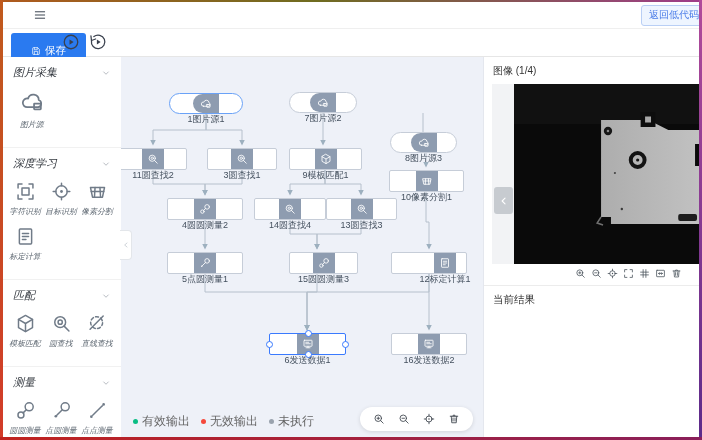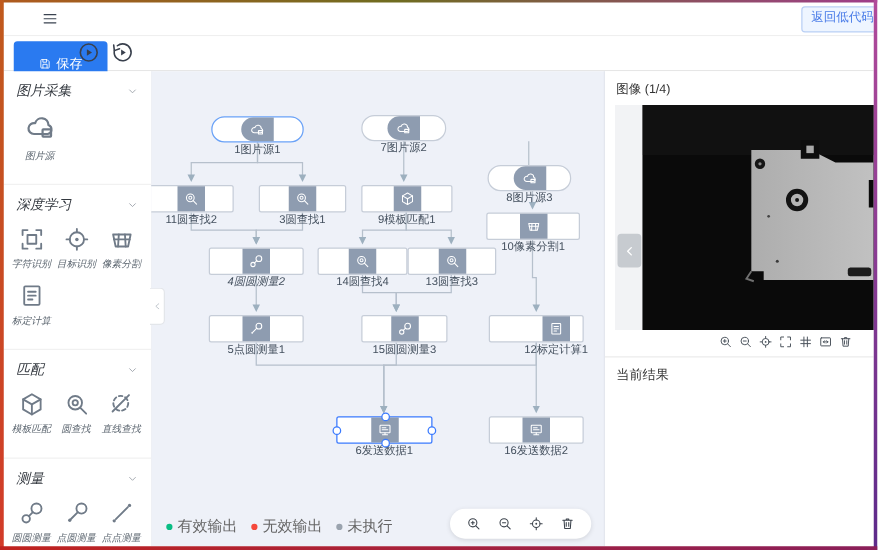--- a/index.html
+++ b/index.html
@@ -364,21 +364,21 @@
         </div>
         <div class="node" style="left: 268px; top: 113px; width: 75px;">
           <div class="nicon">
             <svg class="ic" viewBox="0 0 24 24">
               <path d="M4 7.5h16l-2.3 11H6.3z"></path>
               <path d="M9.2 7.5l-.7 11M14.8 7.5l.7 11M4.8 12h14.4"></path>
             </svg>
           </div>
           <div class="nlabel">10像素分割1</div>
         </div>
-        <div class="node" style="left: 46px; top: 141px; width: 76px; font-style: italic;">
+        <div class="node" style="left: 46px; top: 141px; width: 76px;">
           <div class="nicon">
             <svg class="ic" viewBox="0 0 24 24">
               <circle cx="16.2" cy="7.8" r="4.6"></circle>
               <circle cx="6.8" cy="17.2" r="3.4"></circle>
               <path d="M9.3 14.7l3.6-3.6"></path>
             </svg>
           </div>
           <div class="nlabel">4圆圆测量2</div>
         </div>
         <div class="node" style="left: 133px; top: 141px; width: 72px;">

